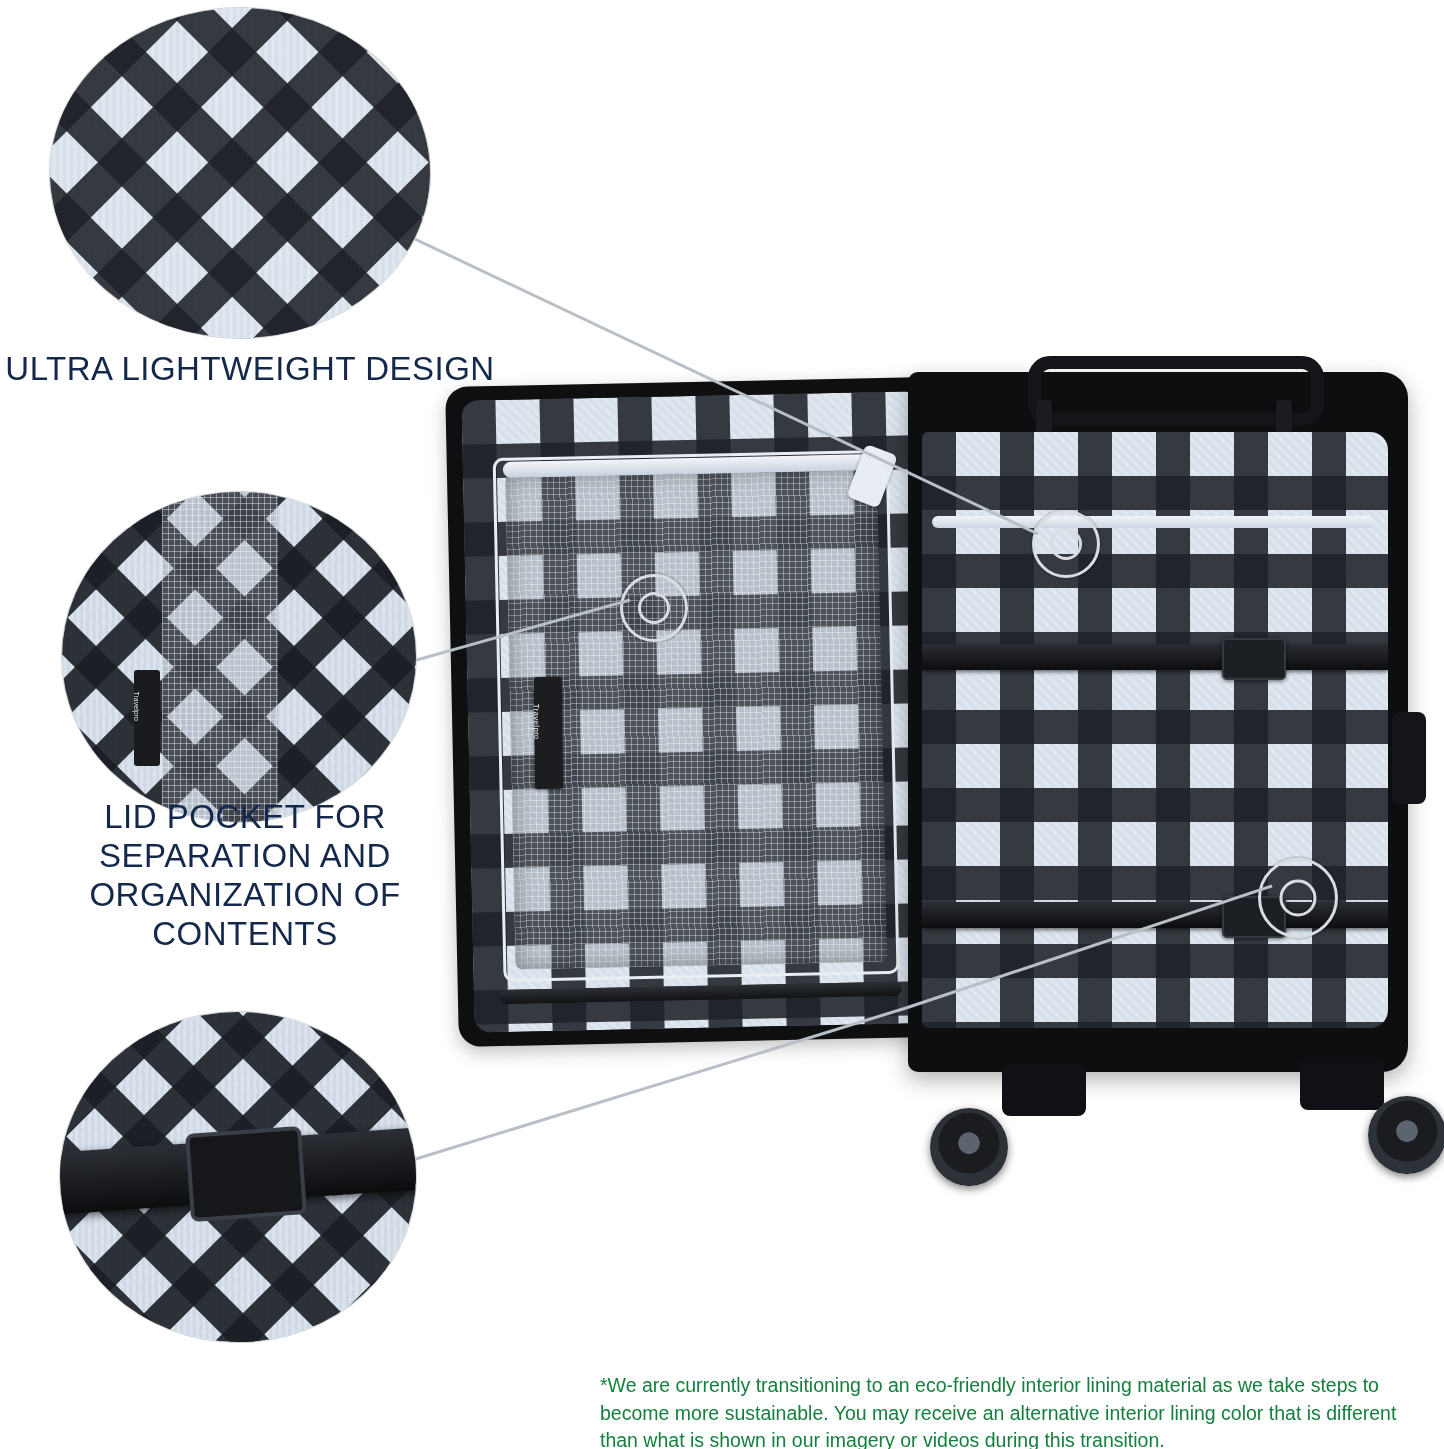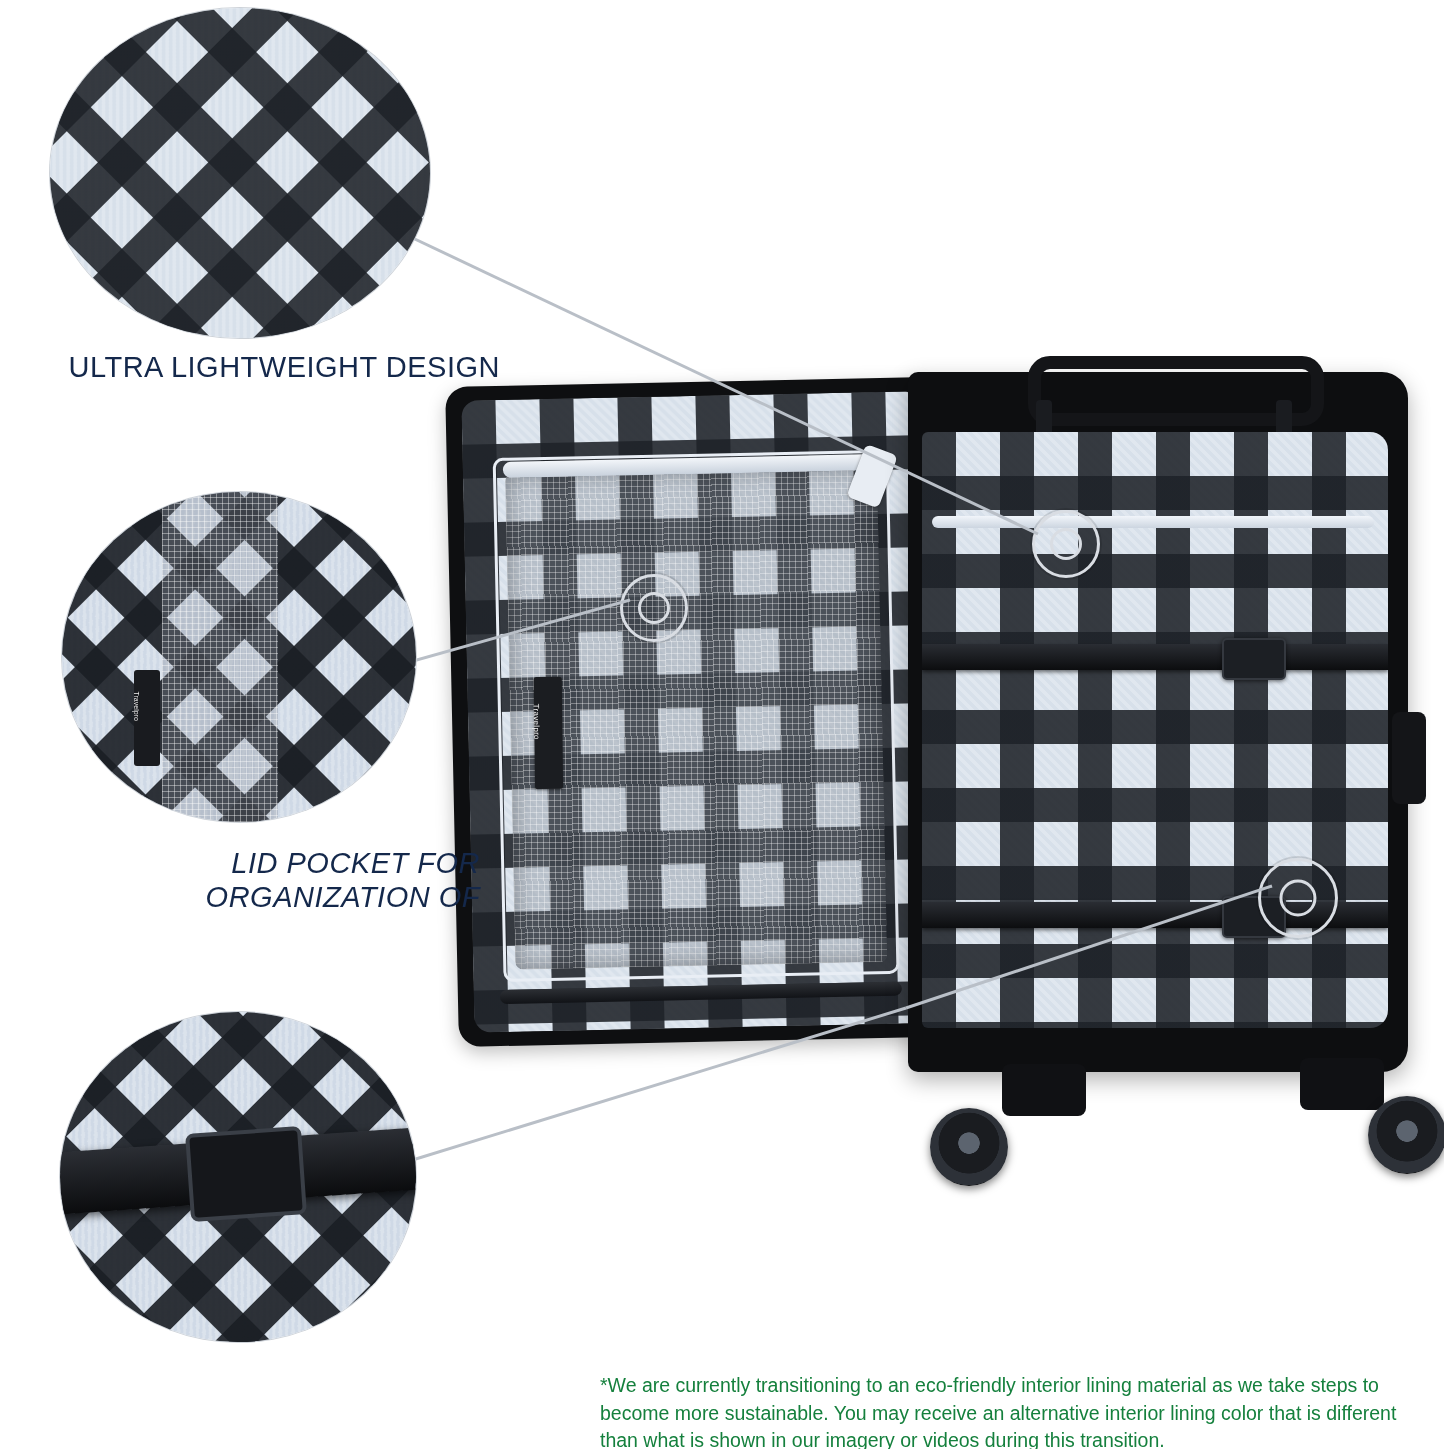--- a/index.html
+++ b/index.html
@@ -60,27 +60,27 @@
     left: -40%;
     top: -40%;
     width: 180%;
     height: 180%;
     transform: rotate(45deg);
   }
 
   
   .caption {
     position: absolute;
-    text-align: right;
+    text-align: center;
     color: #14284b;
     font-family: "Liberation Sans", sans-serif;
     font-weight: 400;
     letter-spacing: 0.5px;
     line-height: 1.18;
-    font-size: 29px;
+    font-size: 33px;
     text-transform: uppercase;
   }
 
   
   .leader {
     position: absolute;
     left: 0;
     top: 0;
     width: 1444px;
     height: 1449px;
@@ -317,21 +317,23 @@
                 background:linear-gradient(#2b2e34,#0b0c0e); transform:rotate(-4deg);
                 box-shadow:0 3px 8px rgba(0,0,0,0.6);"></div>
     <div style="position:absolute; left:128px; top:118px; width:108px; height:80px;
                 background:#15171b; border:4px solid #3a3f47; border-radius:8px; transform:rotate(-4deg);"></div>
   </div>
 
   <div class="caption" style="left:0px; top:350px; width:500px;">
     <div>ULTRA LIGHTWEIGHT DESIGN</div>
   </div>
 
-  <div class="caption" style="left:10px; top:846px; width:470px;font-style:italic;">
+  <div class="caption" style="left:10px; top:798px; width:470px;">
     <div>LID POCKET FOR</div>
+    <div>SEPARATION AND</div>
     <div>ORGANIZATION OF</div>
+    <div>CONTENTS</div>
   </div>
 
 
   <div class="footnote">*We are currently transitioning to an eco-friendly interior lining material as we take steps to become more sustainable. You may receive an alternative interior lining color that is different than what is shown in our imagery or videos during this transition.</div>
 
 </div>
 
 </body></html>

